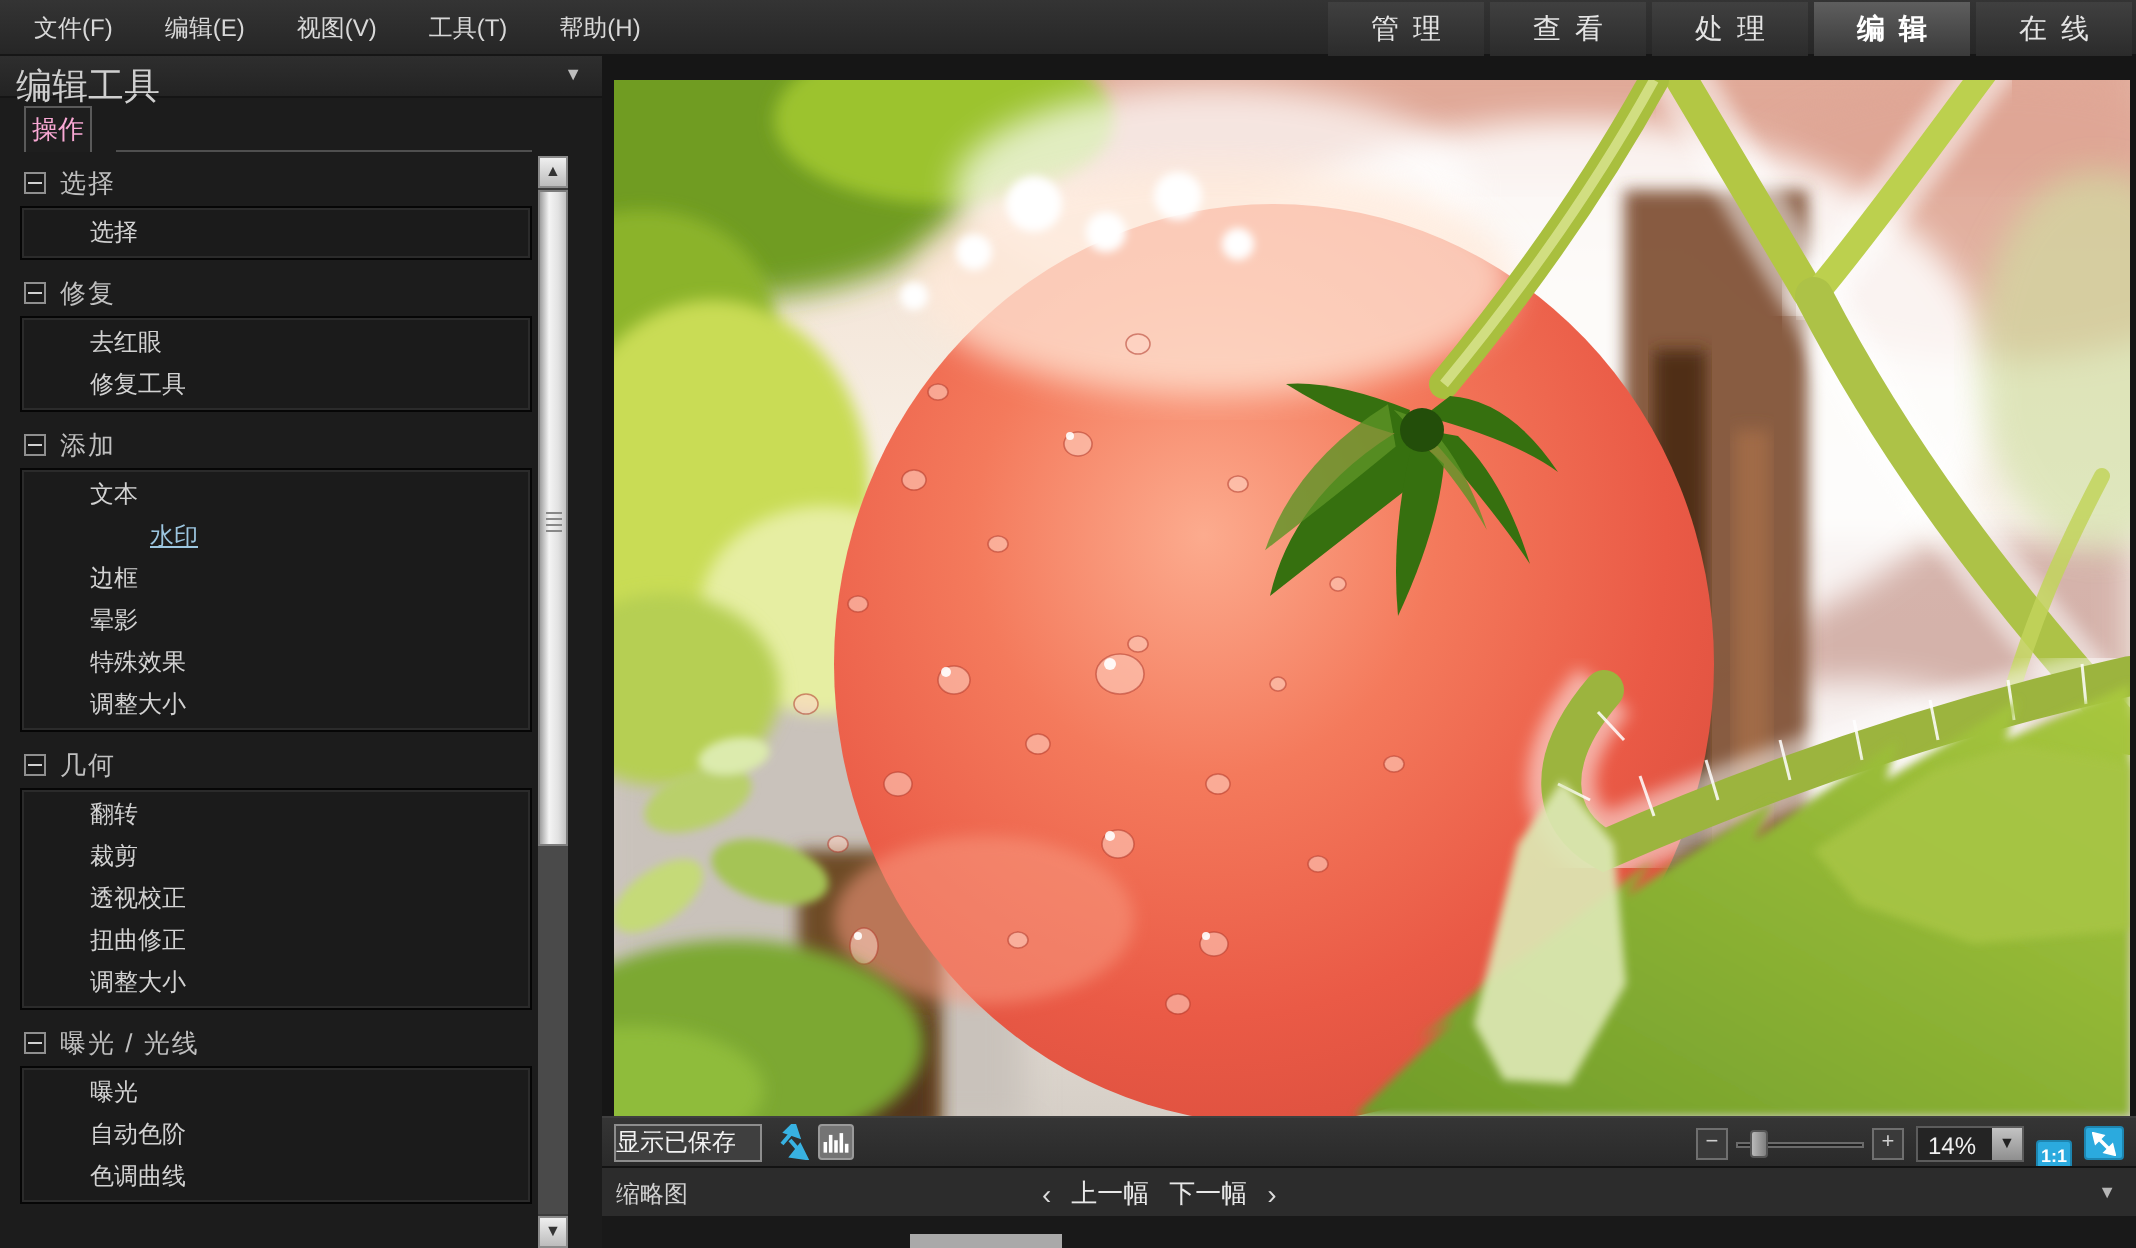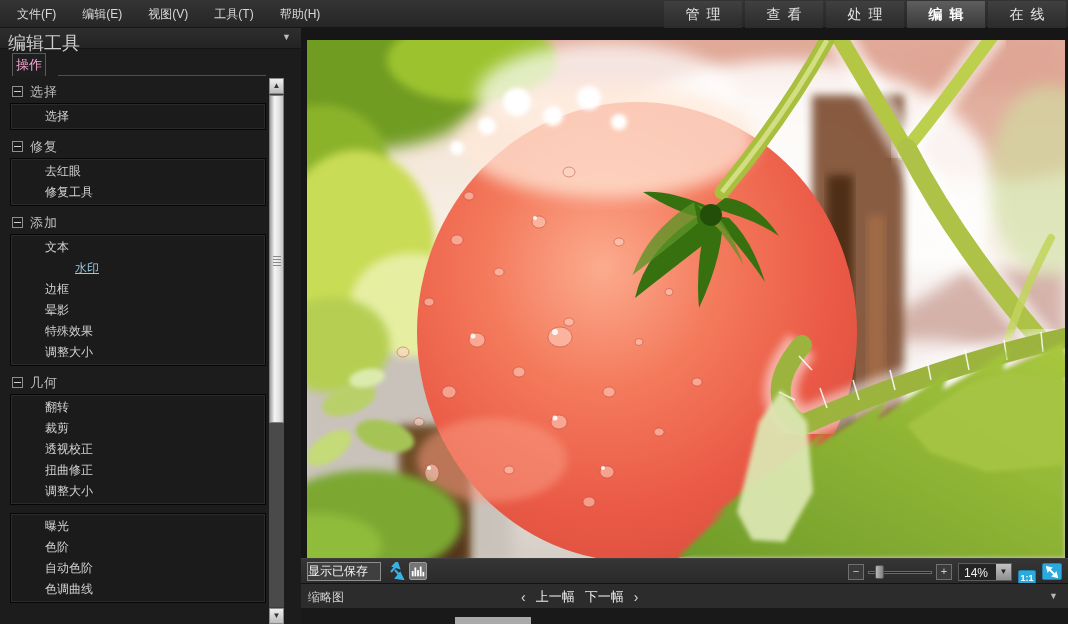--- a/index.html
+++ b/index.html
@@ -171,23 +171,28 @@
       <div class="group-box">
         <div class="tool-item">翻转</div>
         <div class="tool-item">裁剪</div>
         <div class="tool-item">透视校正</div>
         <div class="tool-item">扭曲修正</div>
         <div class="tool-item">调整大小</div>
       </div>
     </div>
 
     <div class="group">
+      <div class="group-header">
+        <span class="minus-box">
+            <i></i>
+          </span>
+        <span class="group-title">曝光 / 光线</span>
+      </div>
       <div class="group-box">
         <div class="tool-item">曝光</div>
-        <div class="tool-item">色阶</div>
         <div class="tool-item">自动色阶</div>
         <div class="tool-item">色调曲线</div>
       </div>
     </div>
   </div>
 
   <div class="vscroll">
     <div class="sb-btn up">▲</div>
     <div class="sb-thumb">
         <div class="sb-grip"></div>

